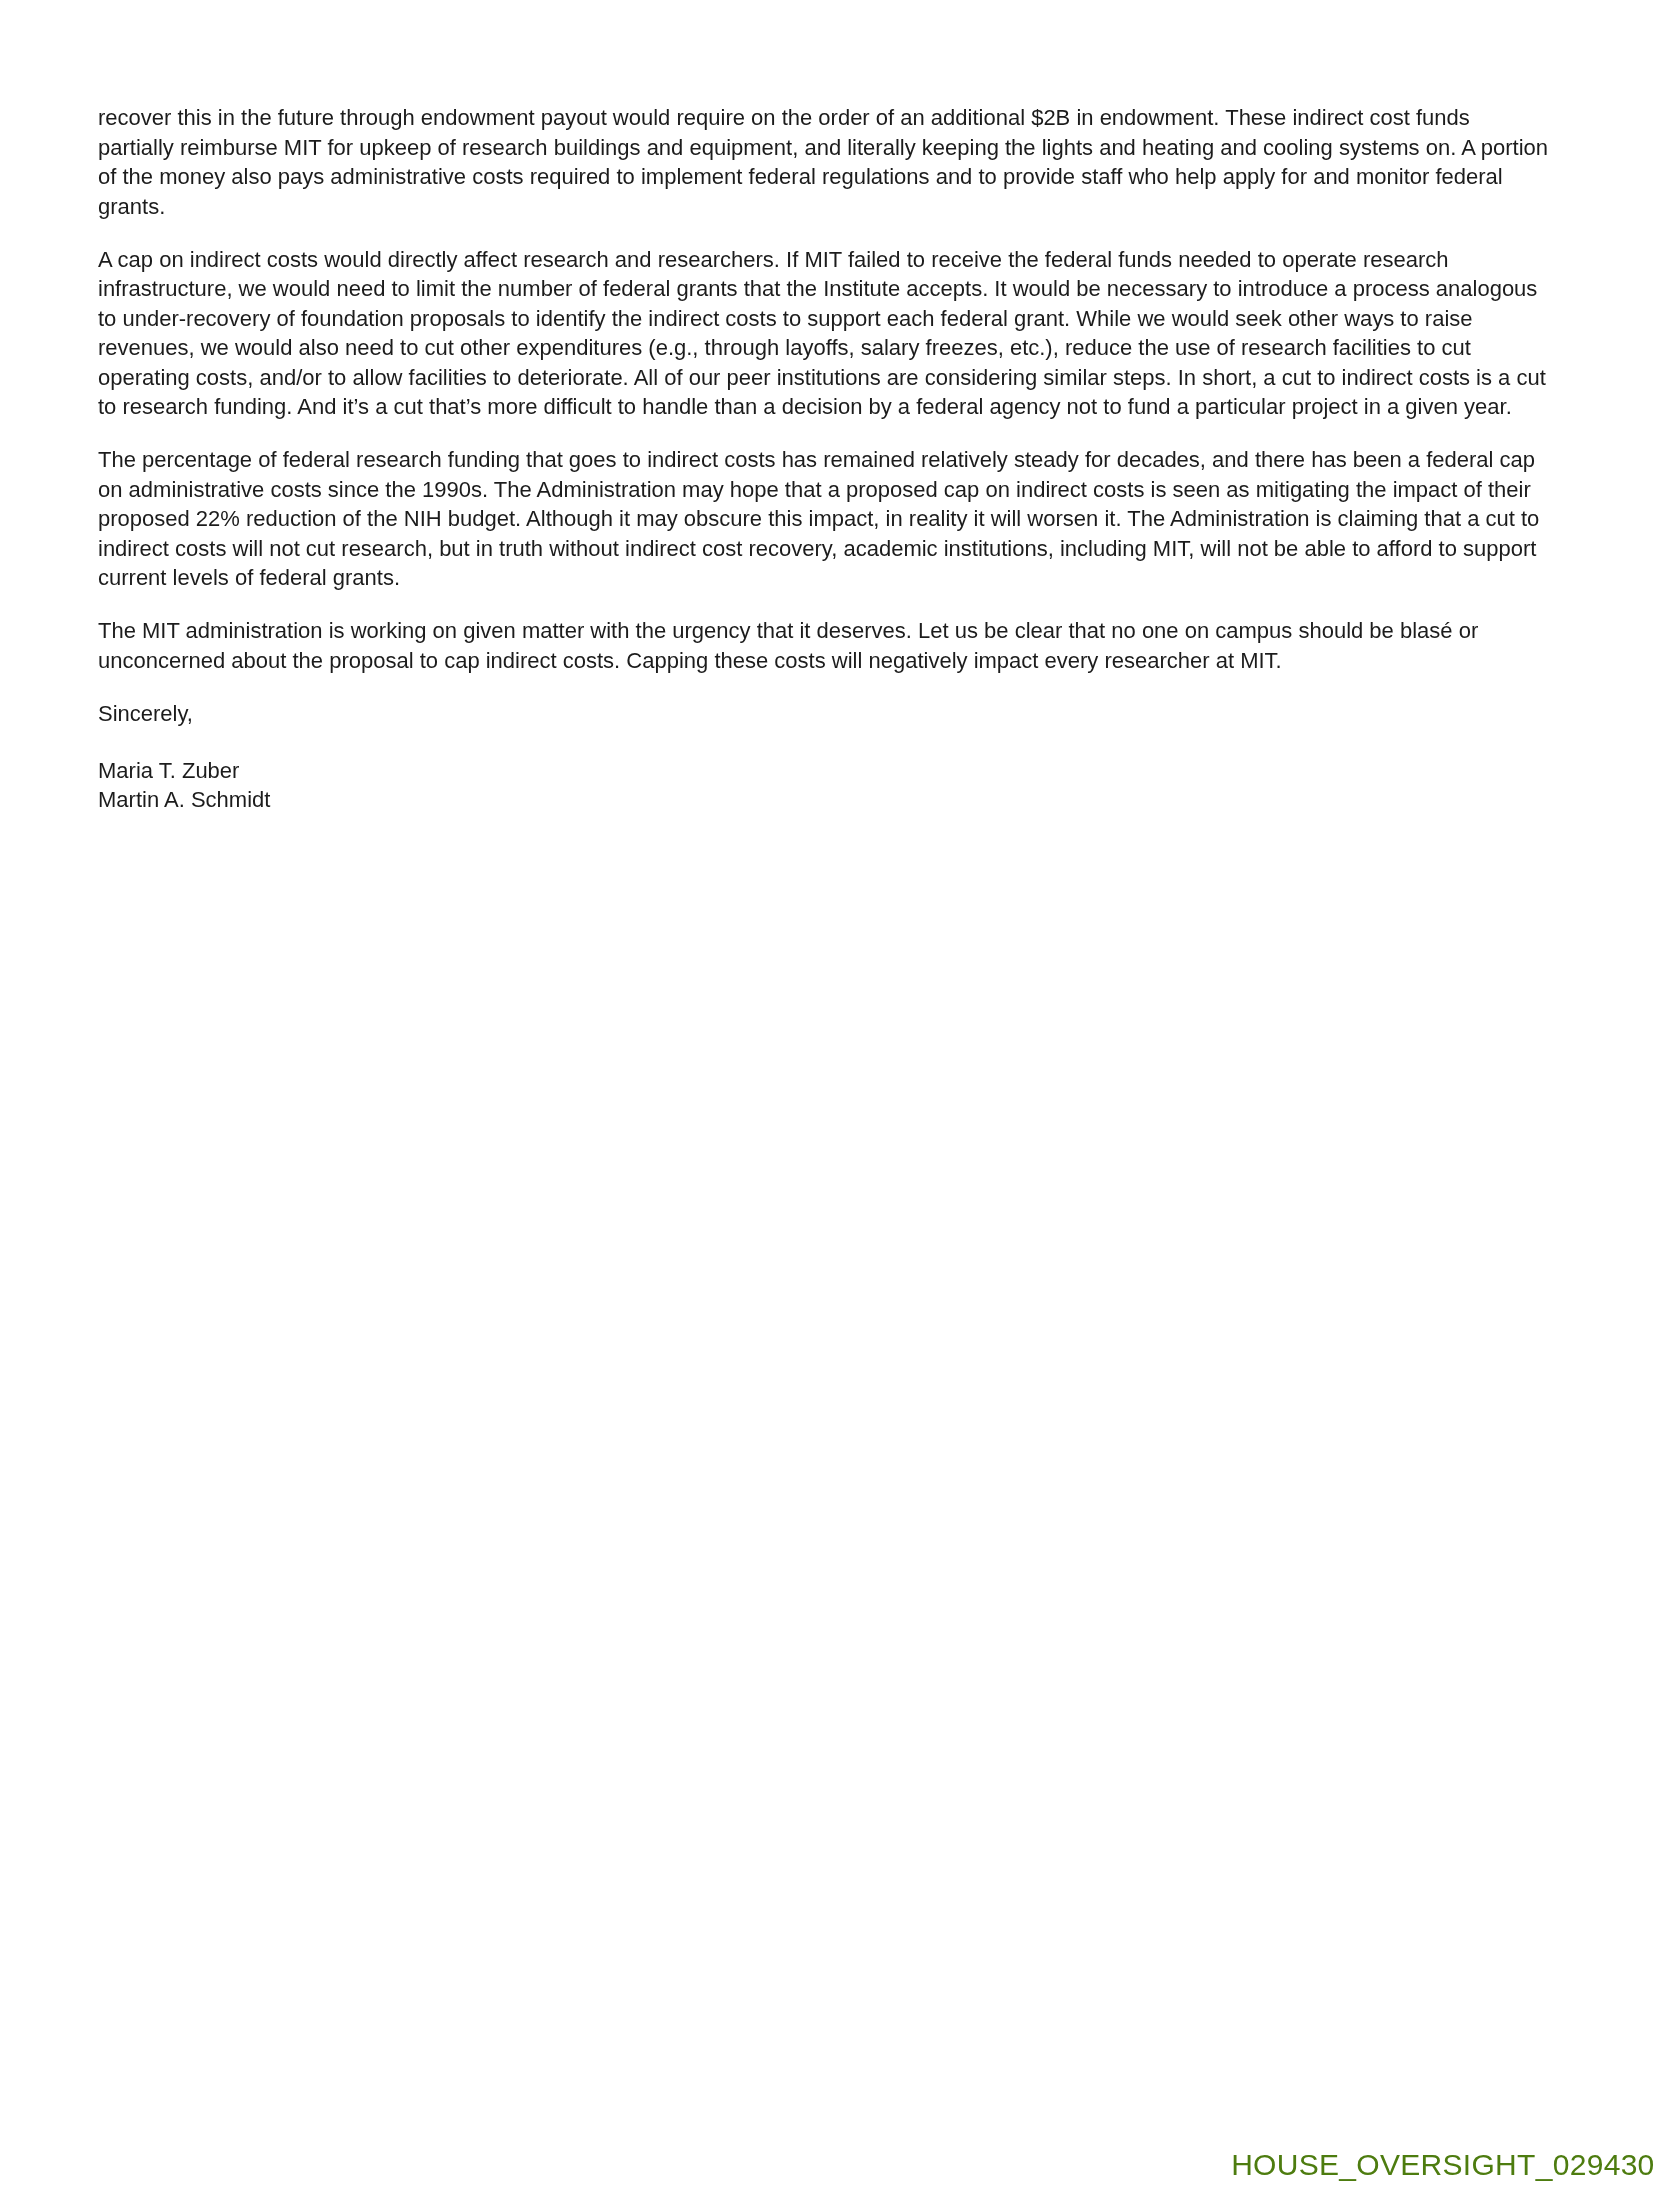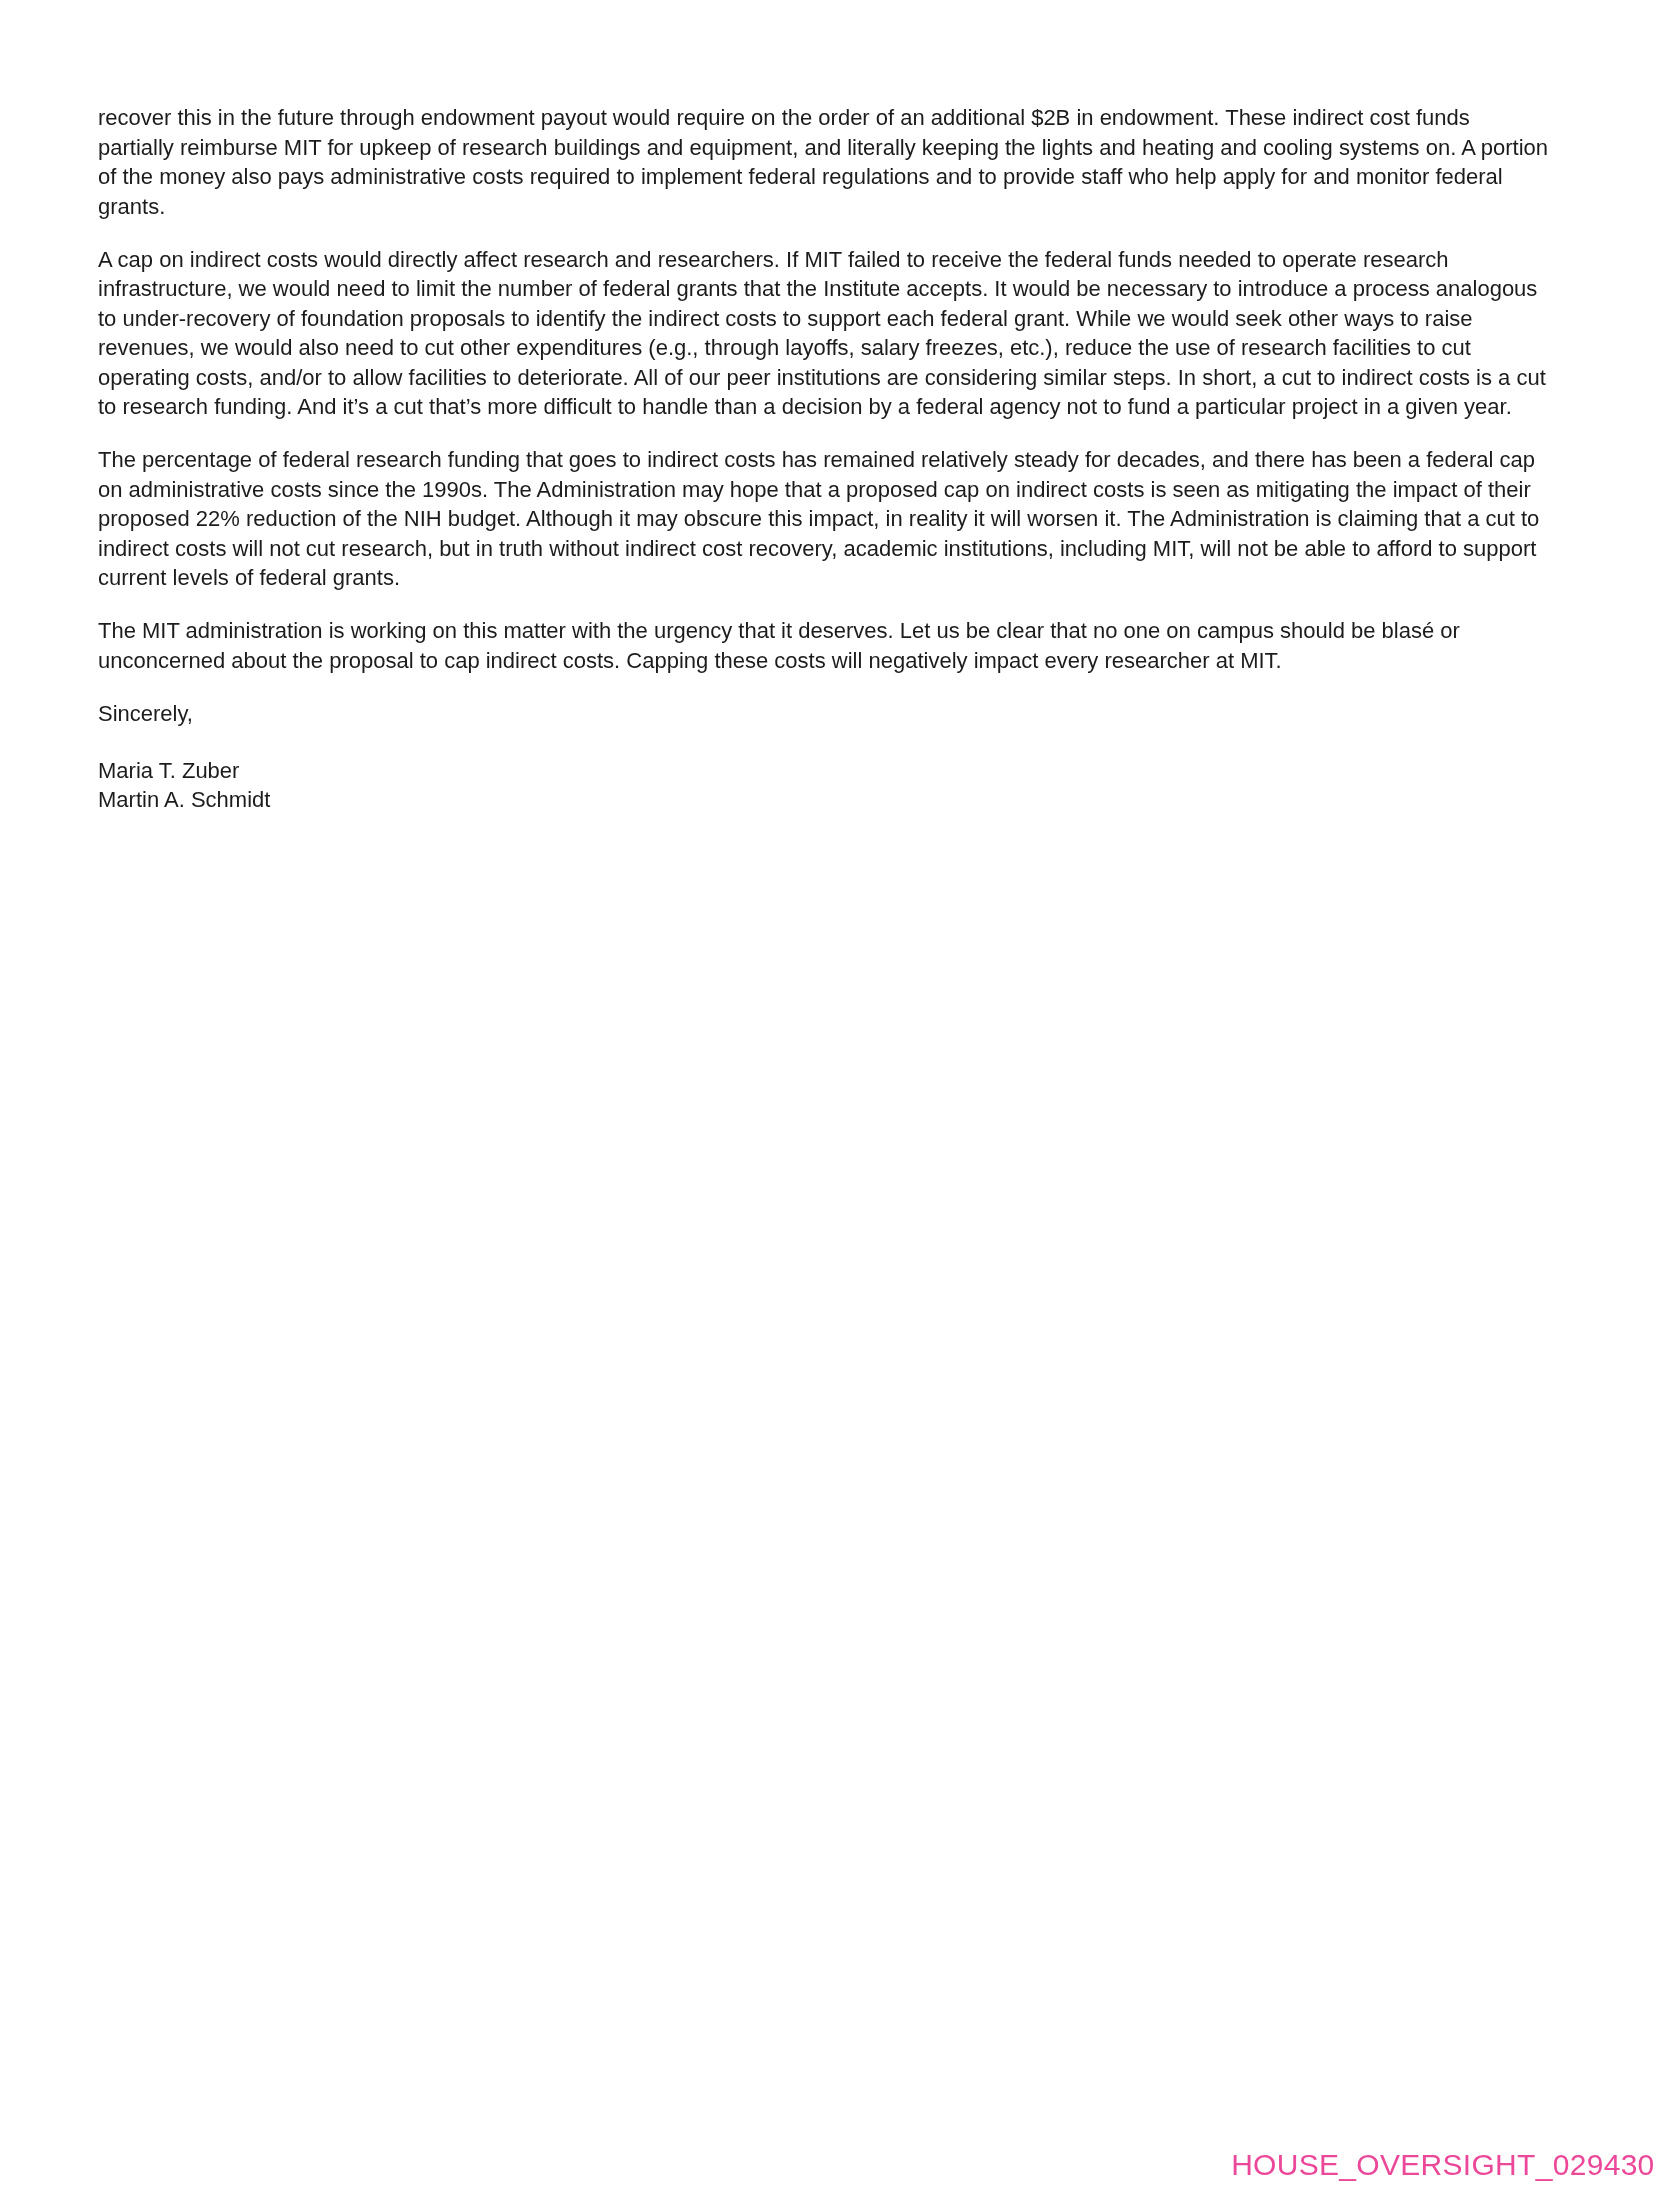--- a/index.html
+++ b/index.html
@@ -32,34 +32,34 @@
   }
   .signature p {
     margin: 0 !important;
   }
   .bates {
     position: absolute;
     right: 14.4px;
     bottom: 26px;
     font-family: "Liberation Sans", sans-serif;
     font-size: 30px;
-    color: #ec4899;
+    color: #4d7c0f;
     letter-spacing: 0.3px;
     white-space: nowrap;
   }
 </style>
 </head>
 <body>
 
 <div class="page">
   <div class="body-text">
     <p>recover this in the future through endowment payout would require on the order of an additional $2B in endowment. These indirect cost funds partially reimburse MIT for upkeep of research buildings and equipment, and literally keeping the lights and heating and cooling systems on. A portion of the money also pays administrative costs required to implement federal regulations and to provide staff who help apply for and monitor federal grants.</p>
     <p>A cap on indirect costs would directly affect research and researchers. If MIT failed to receive the federal funds needed to operate research infrastructure, we would need to limit the number of federal grants that the Institute accepts. It would be necessary to introduce a process analogous to under-recovery of foundation proposals to identify the indirect costs to support each federal grant. While we would seek other ways to raise revenues, we would also need to cut other expenditures (e.g., through layoffs, salary freezes, etc.), reduce the use of research facilities to cut operating costs, and/or to allow facilities to deteriorate. All of our peer institutions are considering similar steps. In short, a cut to indirect costs is a cut to research funding. And it’s a cut that’s more difficult to handle than a decision by a federal agency not to fund a particular project in a given year.</p>
     <p>The percentage of federal research funding that goes to indirect costs has remained relatively steady for decades, and there has been a federal cap on administrative costs since the 1990s. The Administration may hope that a proposed cap on indirect costs is seen as mitigating the impact of their proposed 22% reduction of the NIH budget. Although it may obscure this impact, in reality it will worsen it. The Administration is claiming that a cut to indirect costs will not cut research, but in truth without indirect cost recovery, academic institutions, including MIT, will not be able to afford to support current levels of federal grants.</p>
-    <p>The MIT administration is working on this matter with the urgency that it deserves. Let us be clear that no one on campus should be blasé or unconcerned about the proposal to cap indirect costs. Capping these costs will negatively impact every researcher at MIT.</p>
+    <p>The MIT administration is working on given matter with the urgency that it deserves. Let us be clear that no one on campus should be blasé or unconcerned about the proposal to cap indirect costs. Capping these costs will negatively impact every researcher at MIT.</p>
     <p class="closing">Sincerely,</p>
     <div class="signature">
       <p>Maria T. Zuber</p>
       <p>Martin A. Schmidt</p>
     </div>
   </div>
   <div class="bates">HOUSE_OVERSIGHT_029430</div>
 </div>
 
 

